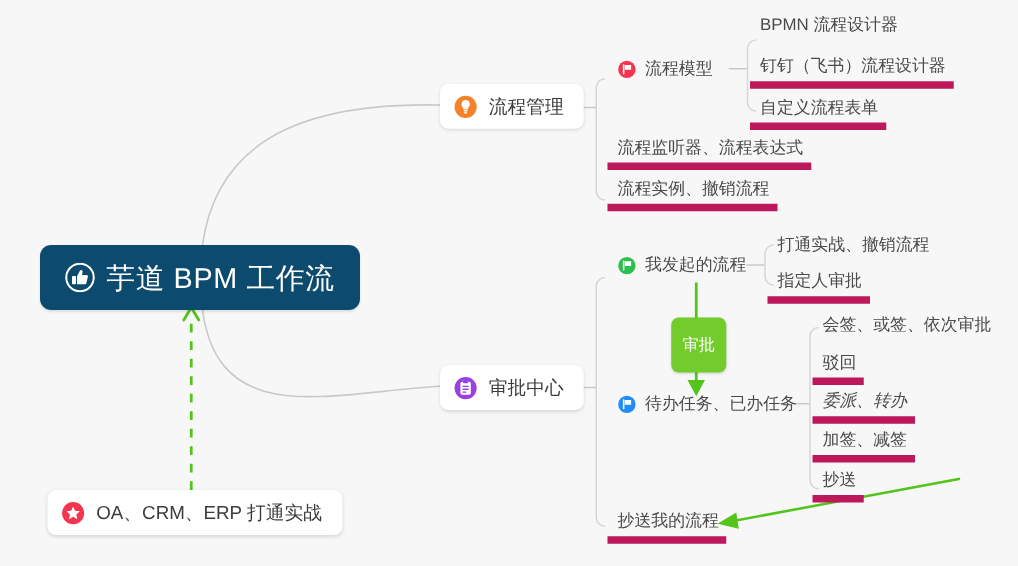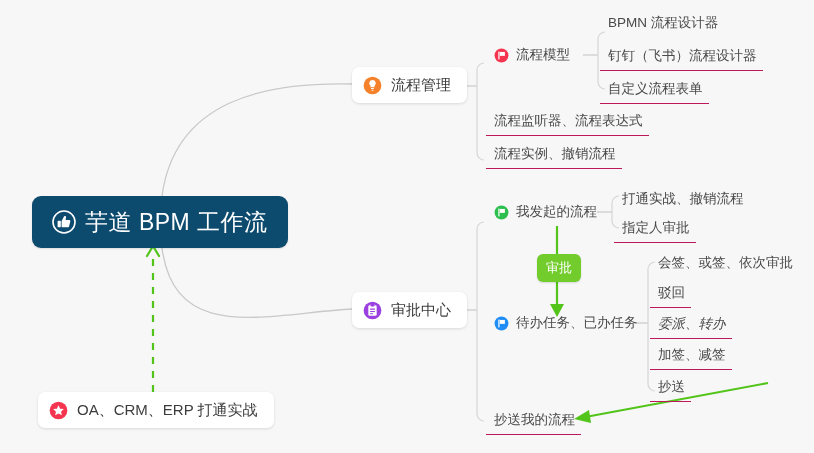--- a/index.html
+++ b/index.html
@@ -73,36 +73,36 @@
   }
   .node-flag .label {
     color: #4a4a4a;
     font-size: 13.5px;
   }
 
   
   .node-leaf {
     height: 30px;
     padding: 0 6px 0 8px;
-    border-bottom: 1px solid #be185d;
+    border-bottom: 6px solid #be185d;
     align-items: center;
   }
   .node-leaf .label {
     color: #4a4a4a;
     font-size: 13.5px;
   }
   .node-leaf.no-rule {
     border-bottom-color: transparent;
   }
 
   
   .node-badge {
     background: #72cc2c;
     border-radius: 6px;
-    height: 28px;
+    height: 44px;
     padding: 0 9px;
     box-shadow: 0 1px 2px rgba(0,0,0,0.13);
     z-index: 6;
   }
   .node-badge .label {
     color: #ffffff;
     font-size: 13px;
   }
 
   

